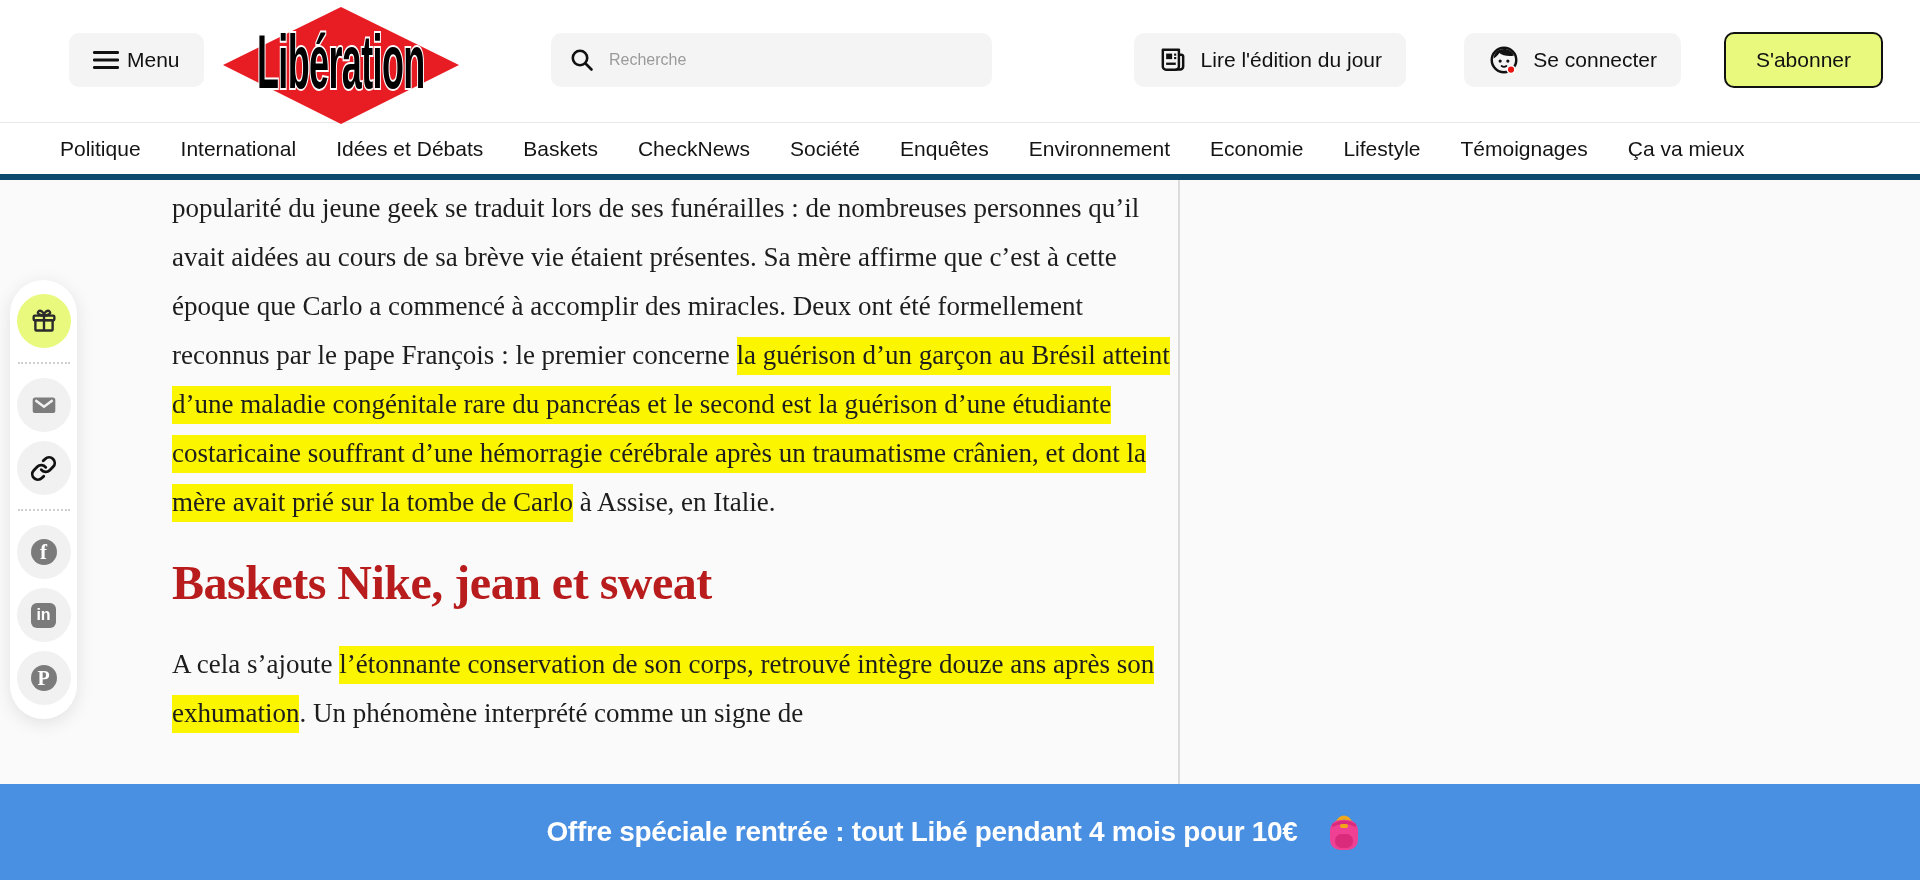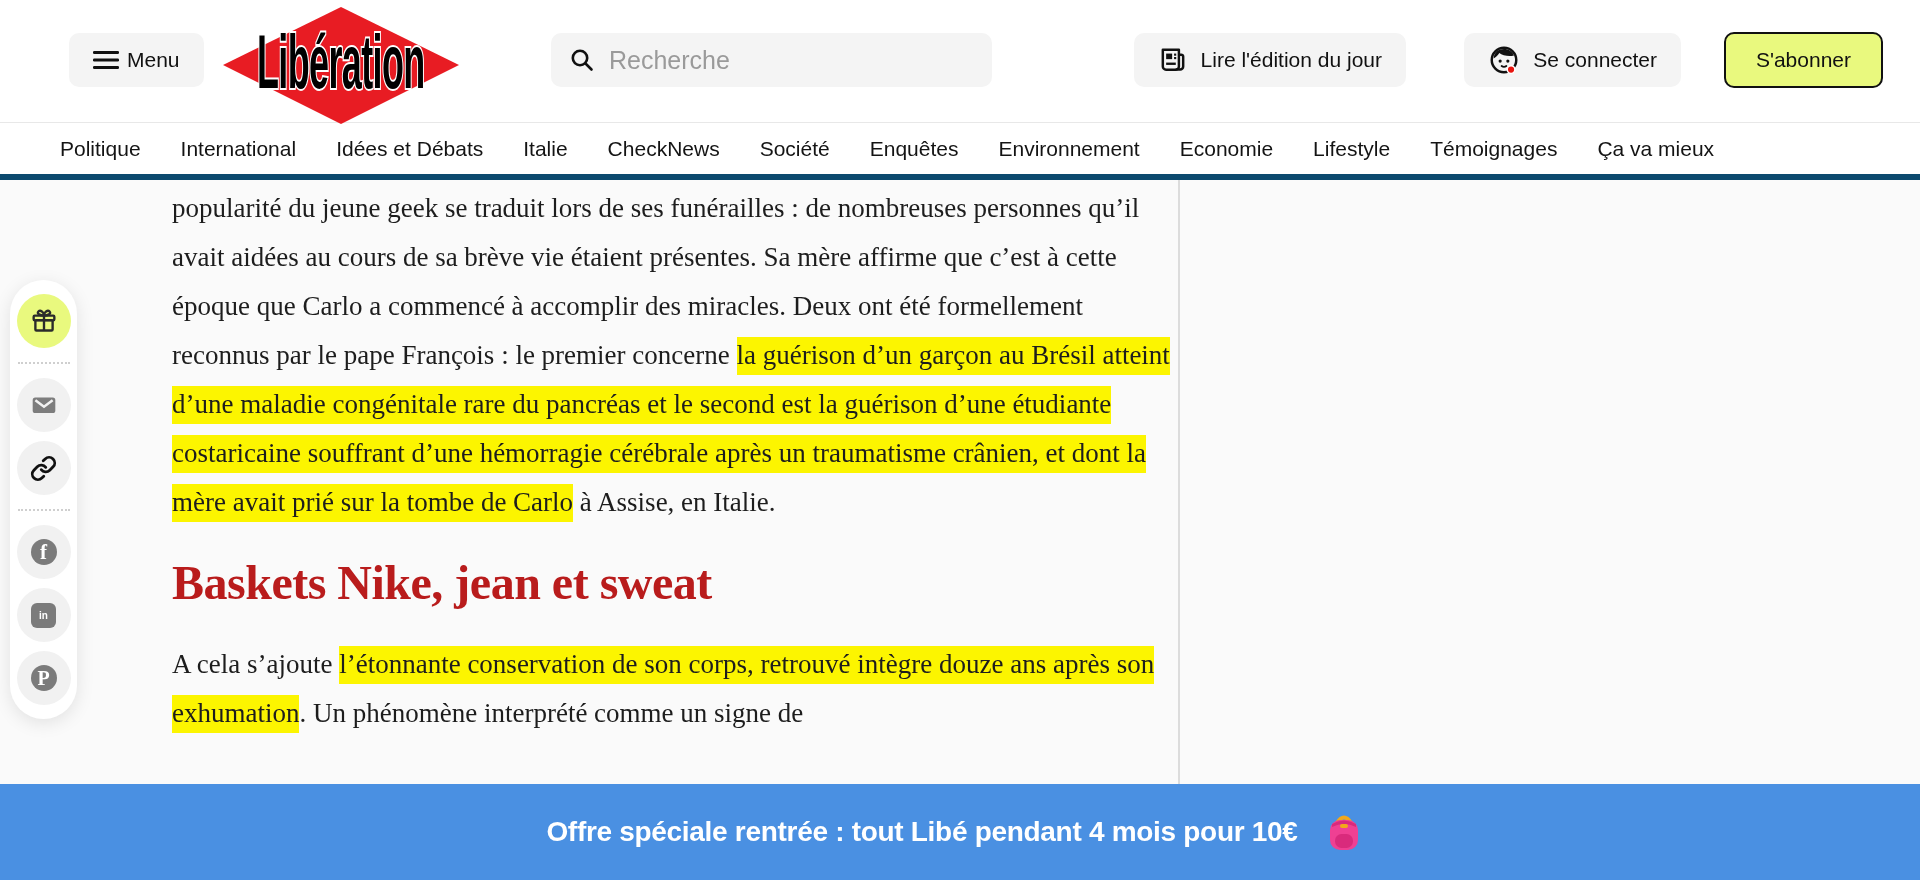--- a/index.html
+++ b/index.html
@@ -12,21 +12,21 @@
   body{font-family:"Liberation Sans",sans-serif;background:var(--page-bg);position:relative;color:var(--text-dark);}
 
   
   .header{position:absolute;top:0;left:0;width:1920px;height:122px;background:var(--header-bg);z-index:5;}
   .hbtn{position:absolute;top:33px;height:54px;display:flex;align-items:center;gap:13px;
         background:var(--pill-gray);border:none;border-radius:10px;padding:0 24px;
         font-family:"Liberation Sans",sans-serif;font-size:21px;color:#111;cursor:pointer;white-space:nowrap;}
   .menu-btn{left:69px;gap:8px;}
   .search-box{position:absolute;top:33px;left:551px;width:441px;height:54px;background:var(--pill-gray);
         border-radius:10px;display:flex;align-items:center;gap:14px;padding:0 18px;}
-  .search-box input{border:none;background:transparent;outline:none;font-size:25px;width:340px;
+  .search-box input{border:none;background:transparent;outline:none;font-size:16px;width:340px;
         font-family:"Liberation Sans",sans-serif;color:#222;}
   .search-box input::placeholder{color:#9a9a9a;}
   .edition-btn{right:514px;}
   .login-btn{right:239px;}
   .subscribe-btn{right:37px;background:var(--lime);border:2px solid #111;font-size:21px;padding:0 30px;height:56px;top:32px;}
 
   .logo{position:absolute;left:223px;top:6px;width:236px;height:120px;z-index:9;display:block;cursor:pointer;}
 
   
   .nav{position:absolute;top:122px;left:0;width:1920px;height:58px;background:#fff;
@@ -44,21 +44,21 @@
   .share-pill{position:absolute;left:10px;top:100px;width:67px;background:#fff;border-radius:34px;
        box-shadow:0 4px 18px rgba(0,0,0,.10);display:flex;flex-direction:column;align-items:center;
        padding:14px 0;gap:9px;z-index:3;}
   .share-btn{width:54px;height:54px;border-radius:50%;border:none;background:#f1f1f1;cursor:pointer;
        display:flex;align-items:center;justify-content:center;}
   .share-btn.lime{background:var(--lime);}
   .share-sep{width:52px;border-top:2px dotted #cfcfcf;margin:5px 0;}
   .glyph-circle{width:26px;height:26px;border-radius:50%;background:var(--icon-gray);color:#fff;
        display:flex;align-items:center;justify-content:center;font-weight:bold;font-size:19px;}
   .glyph-square{width:25px;height:25px;border-radius:6px;background:var(--icon-gray);color:#fff;
-       display:flex;align-items:center;justify-content:center;font-weight:bold;font-size:10px;letter-spacing:0;}
+       display:flex;align-items:center;justify-content:center;font-weight:bold;font-size:16px;letter-spacing:0;}
 
   
   .article{position:absolute;left:130px;top:0;width:1012px;margin-left:42px;}
   .body-text{font-family:"Liberation Serif",serif;font-size:27px;line-height:49px;color:#1d1d1d;padding-top:4px;}
   .hl{background:var(--highlight-yellow);padding:3px 0 5px;box-decoration-break:clone;-webkit-box-decoration-break:clone;}
   .article h2{font-family:"Liberation Serif",serif;font-weight:bold;font-size:48px;color:#b91c1c;
        margin:28px 0 26px;letter-spacing:-0.5px;}
 
   
   .banner{position:absolute;left:0;bottom:0;width:1920px;height:96px;background:var(--banner-blue);
@@ -136,21 +136,21 @@
   <button class="hbtn subscribe-btn">
     <span>S'abonner</span>
   </button>
 </header>
 
 <nav class="nav">
   <div class="nav-items">
       <a class="nav-item">Politique</a>
       <a class="nav-item">International</a>
       <a class="nav-item">Idées et Débats</a>
-      <a class="nav-item">Italie</a>
+      <a class="nav-item">Baskets</a>
       <a class="nav-item">CheckNews</a>
       <a class="nav-item">Société</a>
       <a class="nav-item">Enquêtes</a>
       <a class="nav-item">Environnement</a>
       <a class="nav-item">Economie</a>
       <a class="nav-item">Lifestyle</a>
       <a class="nav-item">Témoignages</a>
       <a class="nav-item">Ça va mieux</a>
     </div>
   <div class="nav-fade"></div>

